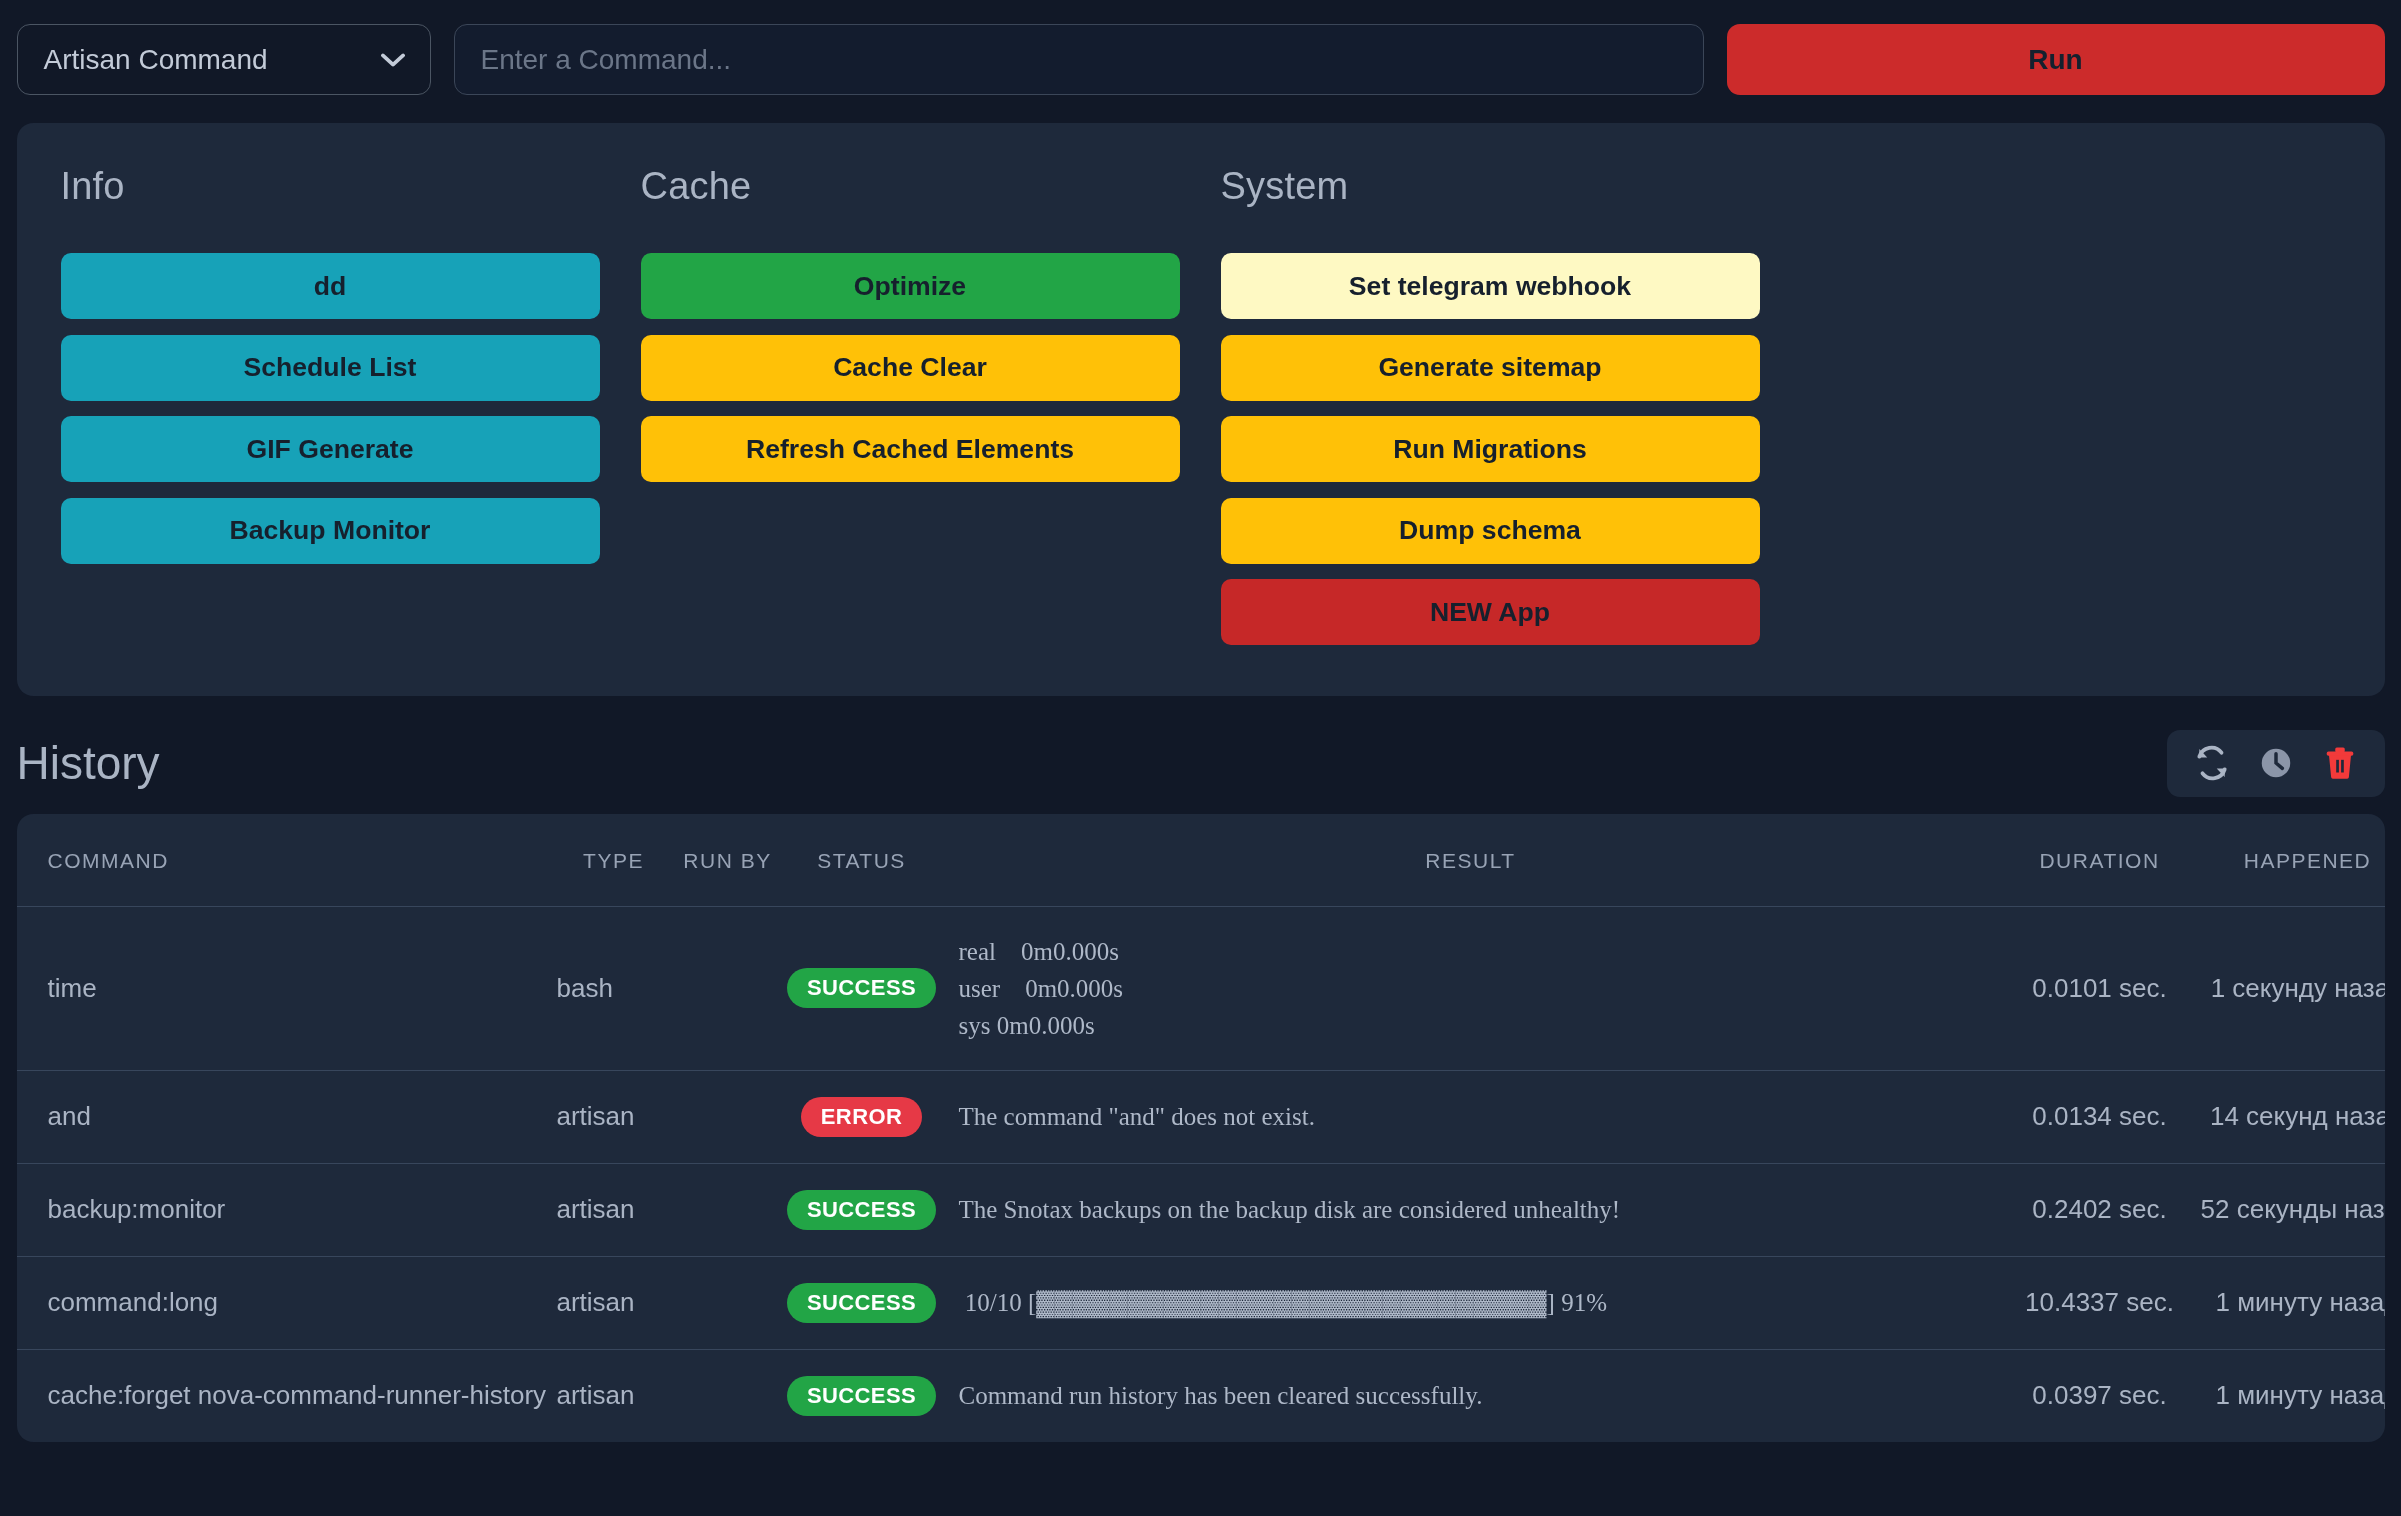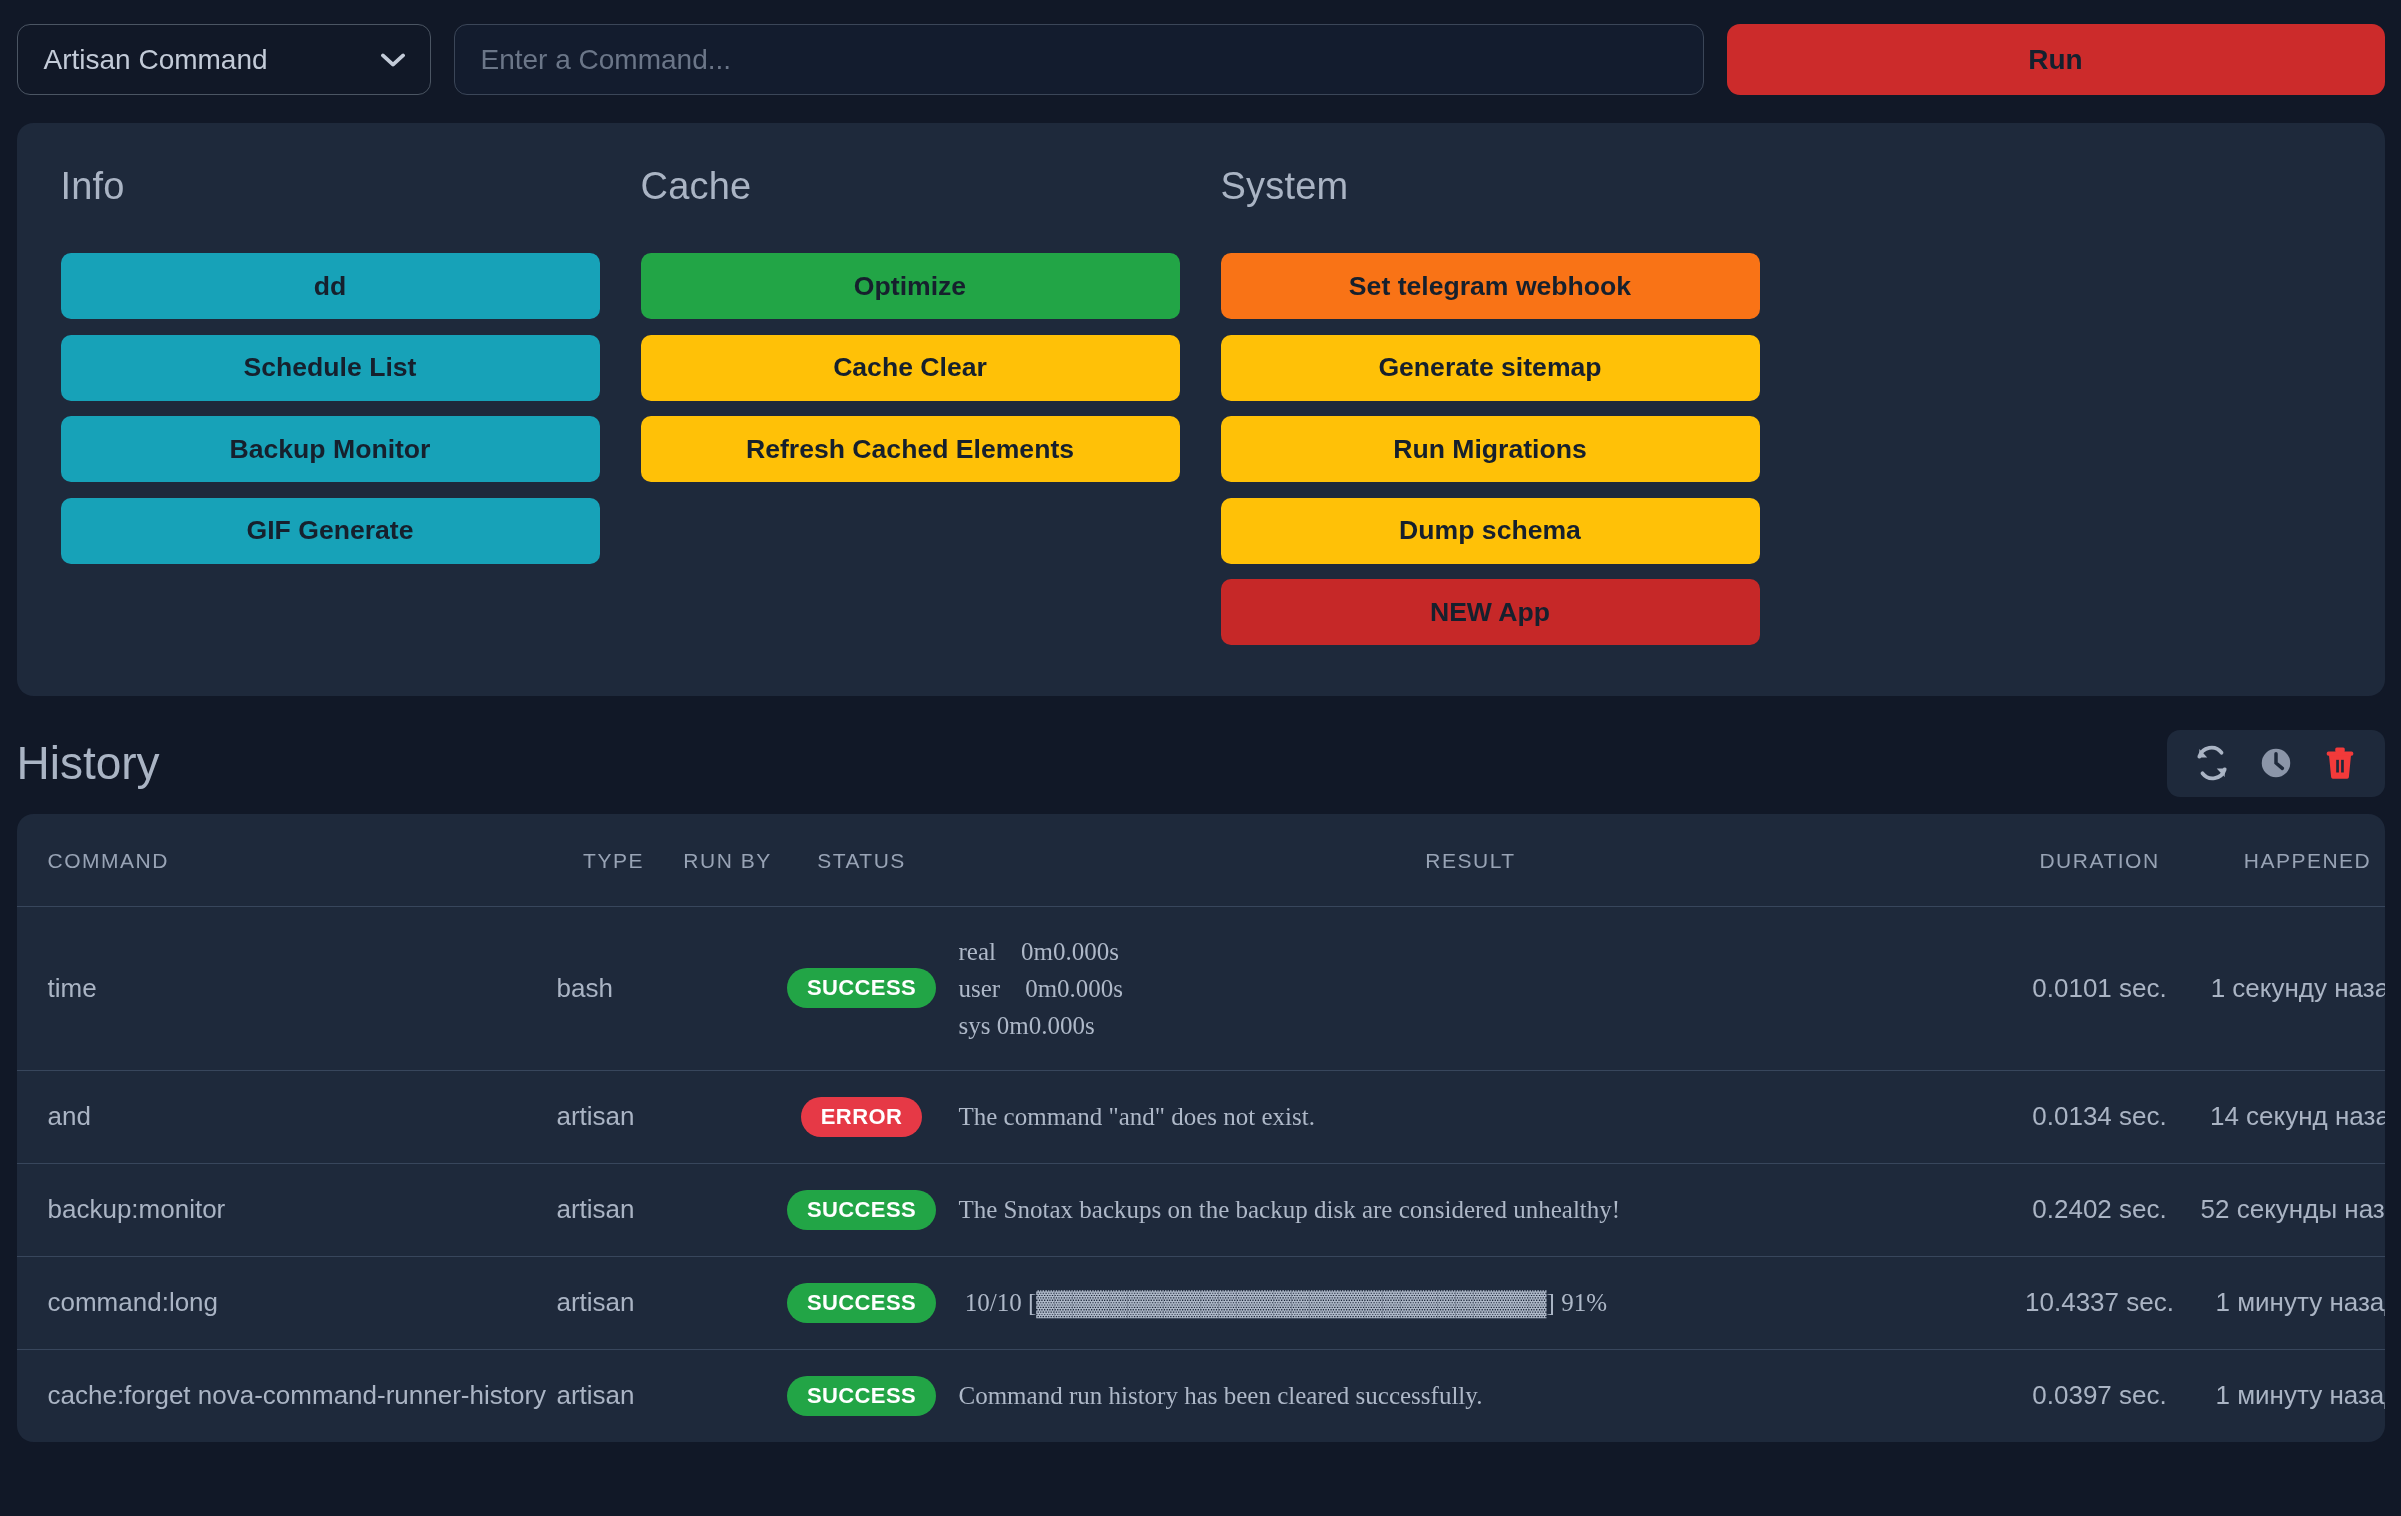--- a/index.html
+++ b/index.html
@@ -214,38 +214,38 @@
   </div>
 
   <div class="card">
     <div class="groups">
 
       <div class="group info">
         <div class="group-title">Info</div>
         <div class="btn-list">
             <button class="act-btn" style="background: rgb(23, 162, 184); color: rgb(22, 32, 45);">dd</button>
             <button class="act-btn" style="background: rgb(23, 162, 184); color: rgb(22, 32, 45);">Schedule List</button>
+            <button class="act-btn" style="background: rgb(23, 162, 184); color: rgb(22, 32, 45);">GIF Generate</button>
             <button class="act-btn" style="background: rgb(23, 162, 184); color: rgb(22, 32, 45);">Backup Monitor</button>
-            <button class="act-btn" style="background: rgb(23, 162, 184); color: rgb(22, 32, 45);">GIF Generate</button>
           </div>
       </div>
 
       <div class="group cache">
         <div class="group-title">Cache</div>
         <div class="btn-list">
             <button class="act-btn" style="background: rgb(34, 165, 70); color: rgb(22, 32, 45);">Optimize</button>
             <button class="act-btn" style="background: rgb(255, 193, 7); color: rgb(22, 32, 45);">Cache Clear</button>
             <button class="act-btn" style="background: rgb(255, 193, 7); color: rgb(22, 32, 45);">Refresh Cached Elements</button>
           </div>
       </div>
 
       <div class="group system">
         <div class="group-title">System</div>
         <div class="btn-list">
-            <button class="act-btn" style="background: #f97316; color: rgb(22, 32, 45);">Set telegram webhook</button>
+            <button class="act-btn" style="background: #fef9c3; color: rgb(22, 32, 45);">Set telegram webhook</button>
             <button class="act-btn" style="background: rgb(255, 193, 7); color: rgb(22, 32, 45);">Generate sitemap</button>
             <button class="act-btn" style="background: rgb(255, 193, 7); color: rgb(22, 32, 45);">Run Migrations</button>
             <button class="act-btn" style="background: rgb(255, 193, 7); color: rgb(22, 32, 45);">Dump schema</button>
             <button class="act-btn" style="background: rgb(198, 40, 40); color: rgb(22, 32, 45);">NEW App</button>
           </div>
       </div>
 
     </div>
   </div>
 

